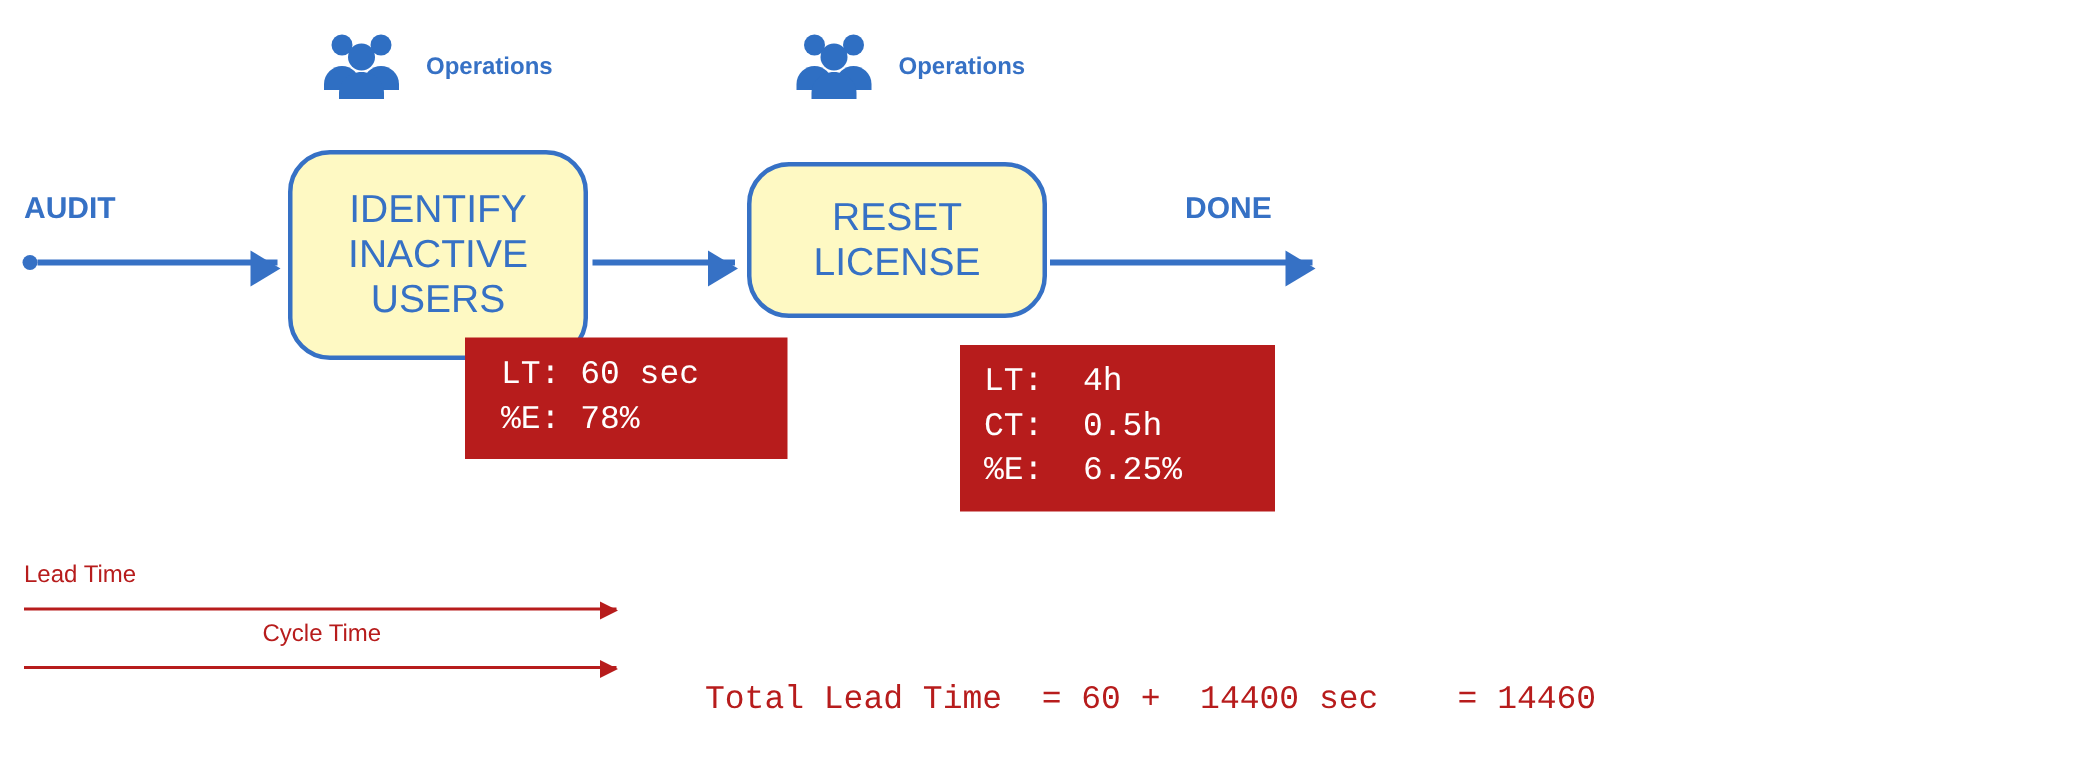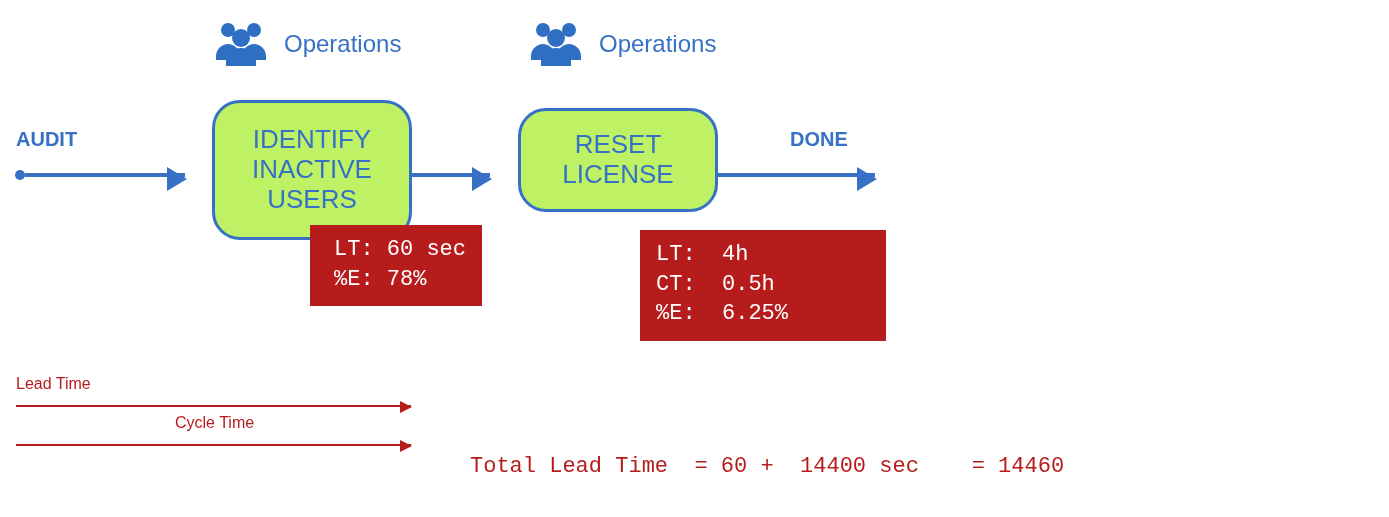--- a/index.html
+++ b/index.html
@@ -17,43 +17,42 @@
   .mono { font-family: "Courier New", Courier, monospace; }
 
   
   .role {
     position: absolute;
     display: flex;
     align-items: center;
     gap: 12px;
   }
   .role .label {
-    font-size: 24px;
-    font-weight: 400;
+    font-size: 16px;
+    font-weight: 700;
   }
 
   
   .flow-label {
     position: absolute;
     font-size: 20px;
     font-weight: 700;
   }
   .node {
     position: absolute;
     border: 3px solid #3671c5;
     border-radius: 28px;
-    background: #bef264;
+    background: #fef9c3;
     display: flex;
     align-items: center;
     justify-content: center;
     text-align: center;
     font-size: 26px;
     line-height: 1.15;
     padding: 22px 10px;
-    margin-left: 20px;
   }
 
   
   .metrics {
     position: absolute;
     background: #b71c1c;
     color: #fff;
     padding: 10px 16px 12px 16px;
     font-size: 22px;
     line-height: 1.35;
@@ -157,25 +156,25 @@
 <div class="node blue" style="left:192px; top:100px; width:200px; height:140px;">
   <span style="white-space:pre-line;">IDENTIFY
 INACTIVE
 USERS</span>
 </div>
 <div class="node blue" style="left:498px; top:108px; width:200px; height:104px;">
   <span style="white-space:pre-line;">RESET
 LICENSE</span>
 </div>
 
-<div class="metrics mono" style="left:310px; top:225px; width:172px;padding-left:24px;">
+<div class="metrics mono" style="left:310px; top:225px; width:215px;padding-left:24px;">
   <div class="row">LT: 60 sec</div>
   <div class="row">%E: 78%</div>
 </div>
-<div class="metrics mono" style="left:640px; top:230px; width:246px;">
+<div class="metrics mono" style="left:640px; top:230px; width:210px;">
   <div class="row">LT:  4h</div>
   <div class="row">CT:  0.5h</div>
   <div class="row">%E:  6.25%</div>
 </div>
 
 <div class="legend-label red" style="left:16px; top:375px;">Lead Time</div>
 <div class="legend-arrow" style="left:16px; top:405px; width:395px;"></div>
 <div class="legend-label red" style="left:175px; top:414px;">Cycle Time</div>
 <div class="legend-arrow" style="left:16px; top:444px; width:395px;"></div>
 

